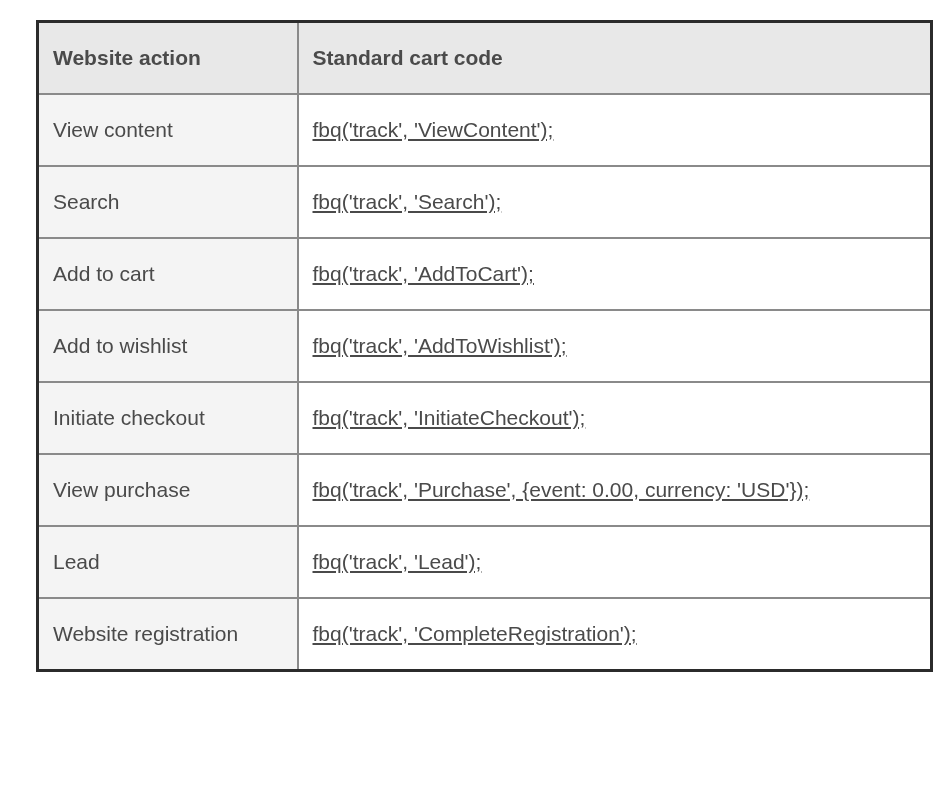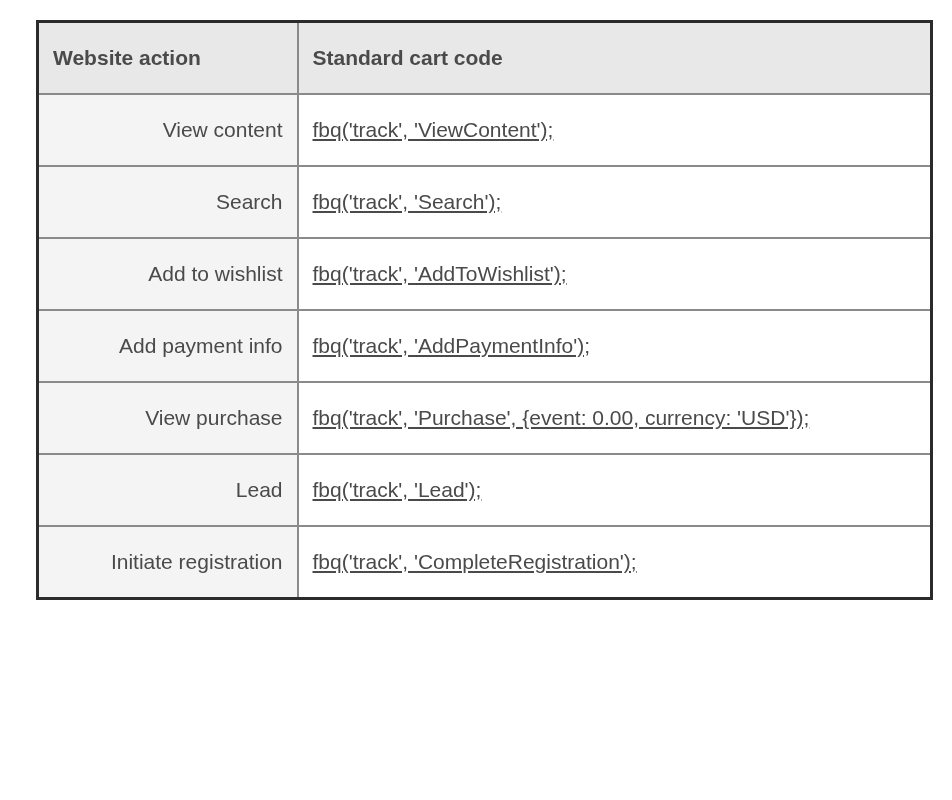--- a/index.html
+++ b/index.html
@@ -37,21 +37,20 @@
     text-align: left;
     vertical-align: middle;
     word-wrap: break-word;
   }
   table.events-table th {
     background: #e8e8e8;
     font-weight: bold;
   }
   table.events-table td.action-cell {
     background: #f4f4f4;
-    text-align: right;
   }
   table.events-table td.code-cell {
     background: #ffffff;
     text-decoration: underline;
   }
 </style>
 </head>
 <body>
 
 <div class="table-wrap">
@@ -69,34 +68,38 @@
     <tbody>
       <tr>
         <td class="action-cell">View content</td>
         <td class="code-cell">fbq('track', 'ViewContent');</td>
       </tr>
       <tr>
         <td class="action-cell">Search</td>
         <td class="code-cell">fbq('track', 'Search');</td>
       </tr>
       <tr>
+        <td class="action-cell">Add to cart</td>
+        <td class="code-cell">fbq('track', 'AddToCart');</td>
+      </tr>
+      <tr>
         <td class="action-cell">Add to wishlist</td>
         <td class="code-cell">fbq('track', 'AddToWishlist');</td>
       </tr>
       <tr>
-        <td class="action-cell">Add payment info</td>
-        <td class="code-cell">fbq('track', 'AddPaymentInfo');</td>
+        <td class="action-cell">Initiate checkout</td>
+        <td class="code-cell">fbq('track', 'InitiateCheckout');</td>
       </tr>
       <tr>
         <td class="action-cell">View purchase</td>
         <td class="code-cell">fbq('track', 'Purchase', {event: 0.00, currency: 'USD'});</td>
       </tr>
       <tr>
         <td class="action-cell">Lead</td>
         <td class="code-cell">fbq('track', 'Lead');</td>
       </tr>
       <tr>
-        <td class="action-cell">Initiate registration</td>
+        <td class="action-cell">Website registration</td>
         <td class="code-cell">fbq('track', 'CompleteRegistration');</td>
       </tr>
     </tbody>
   </table>
 </div>
 
 </body></html>

